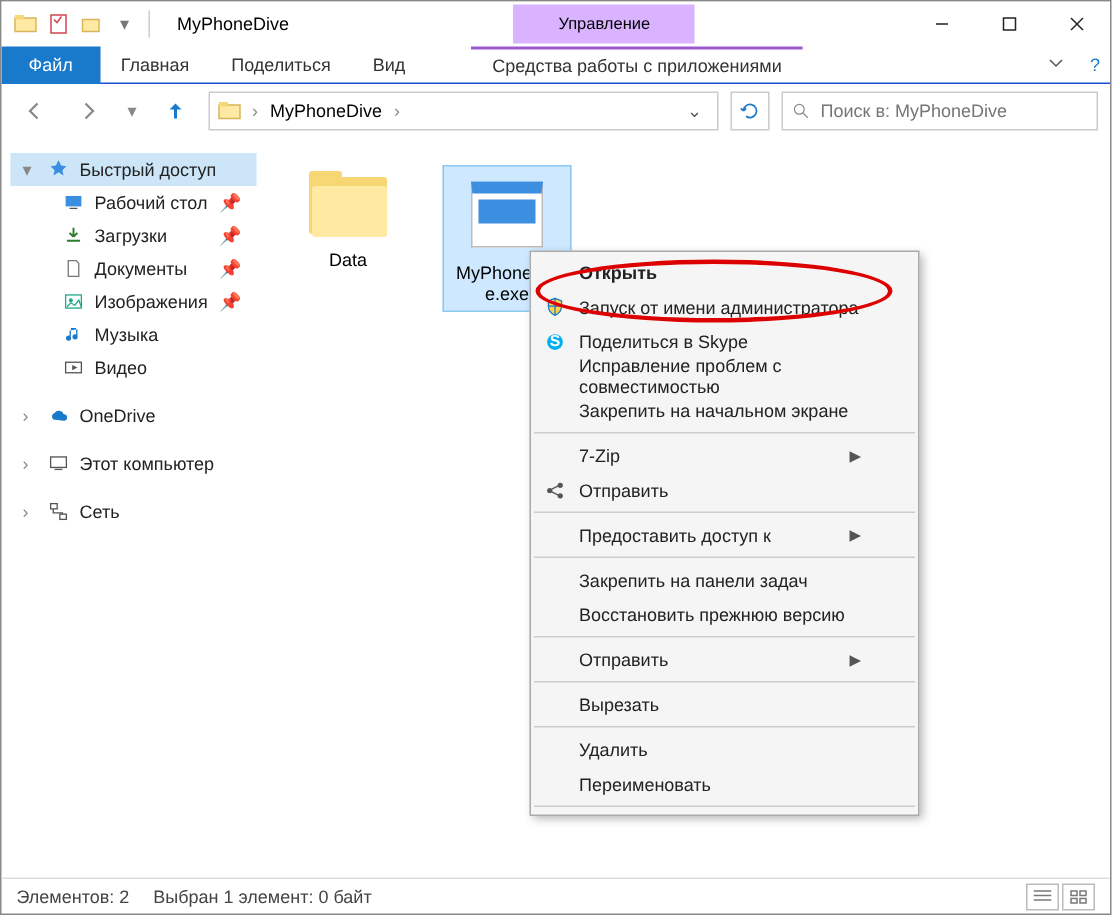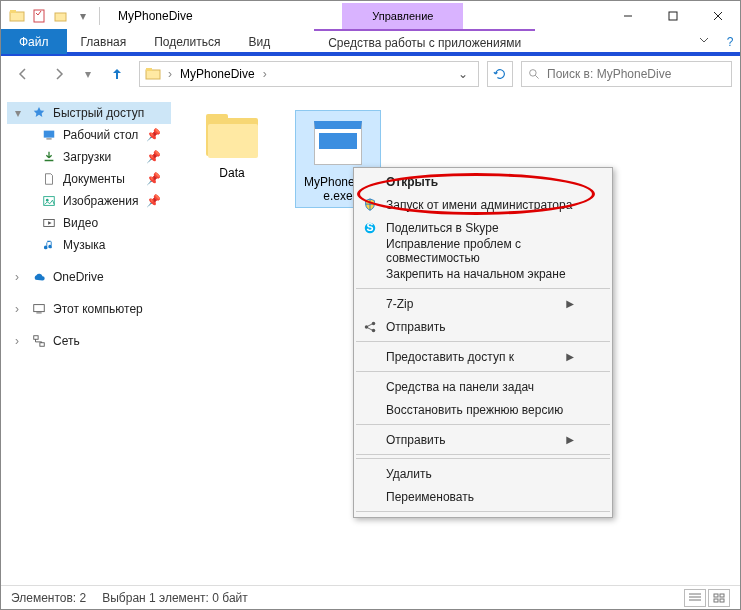--- a/index.html
+++ b/index.html
@@ -11,21 +11,21 @@
 .titlebar .tb-icon { width:16px; height:16px; display:flex; align-items:center; justify-content:center; }
 .titlebar .divider { width:1px; height:18px; background:#ccc; margin:0 2px; }
 .titlebar .title { padding:0 8px; }
 .titlebar .flex { flex:1; }
 .titlebar .ribbon-tab-contextual { background:#d9b3ff; height:26px; padding:0 30px; display:flex; align-items:center; font-size:11px; }
 .winbtns { display:flex; }
 .winbtn { width:45px; height:30px; display:flex; align-items:center; justify-content:center; }
 .winbtn svg { width:10px; height:10px; }
 
 
-.ribbon { height:25px; display:flex; align-items:center; border-bottom:4px solid #1d4ed8; }
+.ribbon { height:25px; display:flex; align-items:center; border-bottom:1px solid #1d4ed8; }
 .ribbon .file-tab { background:#1979ca; color:#fff; padding:0 18px; height:25px; display:flex; align-items:center; }
 .ribbon .tab { padding:0 14px; height:25px; display:flex; align-items:center; color:#333; }
 .ribbon .ctx-tab { padding:0 14px; border-top:2px solid #9b59d0; }
 .ribbon .expand { margin-left:auto; padding:0 10px; color:#555; }
 
 
 .addr-row { height:36px; display:flex; align-items:center; gap:8px; padding:4px 8px; }
 .nav-btn { width:28px; height:28px; border-radius:2px; display:flex; align-items:center; justify-content:center; color:#888; }
 .nav-btn.enabled { color:#1979ca; }
 .addr-bar { flex:0 0 340px; height:26px; border:1px solid #ccc; display:flex; align-items:center; padding:0 4px; gap:4px; }
@@ -238,34 +238,34 @@
               <path d="M3 12l3-3 3 2 3-4 2 5" fill="none" stroke="#2a8"></path>
             </svg>
           </span>
           <span>Изображения</span>
           <span style="margin-left:auto;margin-right:10px;color:#888">📌</span>
         </div>
         <div class="nav-item">
           <span class="exp"></span>
           <span class="ico">
             <svg viewBox="0 0 16 16" width="14" height="14">
+              <path d="M6 3v7a2 2 0 1 1-1-1V5l6-1v5a2 2 0 1 1-1-1V3z" fill="#1979ca"></path>
+            </svg>
+          </span>
+          <span>Музыка</span>
+        </div>
+        <div class="nav-item">
+          <span class="exp"></span>
+          <span class="ico">
+            <svg viewBox="0 0 16 16" width="14" height="14">
               <rect x="2" y="4" width="12" height="8" fill="none" stroke="#555"></rect>
               <path d="M7 6l4 2-4 2z" fill="#555"></path>
             </svg>
           </span>
           <span>Видео</span>
-        </div>
-        <div class="nav-item">
-          <span class="exp"></span>
-          <span class="ico">
-            <svg viewBox="0 0 16 16" width="14" height="14">
-              <path d="M6 3v7a2 2 0 1 1-1-1V5l6-1v5a2 2 0 1 1-1-1V3z" fill="#1979ca"></path>
-            </svg>
-          </span>
-          <span>Музыка</span>
         </div>
       </div>
     <div class="nav-group-gap"></div>
     <div class="nav-item top">
       <span class="exp">›</span>
       <span class="ico">
           <svg viewBox="0 0 16 16" width="14" height="14">
             <path d="M4 11a3 3 0 0 1 1-5 4 4 0 0 1 7 1 2.5 2.5 0 0 1 0 5z" fill="#1979ca"></path>
           </svg>
         </span>
@@ -359,31 +359,34 @@
       </span>
       <span>Отправить</span>
     </div>
     <div class="ctx-sep"></div>
     <div class="ctx-item">
       <span>Предоставить доступ к</span>
       <span class="arrow">▶</span>
     </div>
     <div class="ctx-sep"></div>
     <div class="ctx-item">
-      <span>Средства на панели задач</span>
+      <span>Закрепить на панели задач</span>
     </div>
     <div class="ctx-item">
       <span>Восстановить прежнюю версию</span>
     </div>
     <div class="ctx-sep"></div>
     <div class="ctx-item">
       <span>Отправить</span>
       <span class="arrow">▶</span>
     </div>
     <div class="ctx-sep"></div>
+    <div class="ctx-item">
+      <span>Вырезать</span>
+    </div>
     <div class="ctx-sep"></div>
     <div class="ctx-item">
       <span>Удалить</span>
     </div>
     <div class="ctx-item">
       <span>Переименовать</span>
     </div>
     <div class="ctx-sep"></div>
   </div>
 

